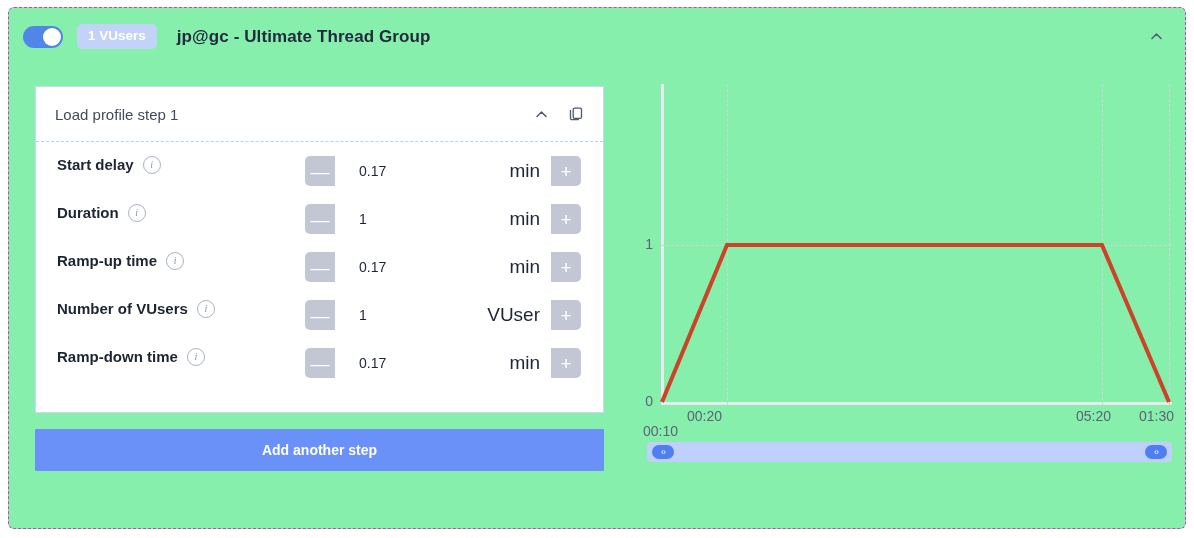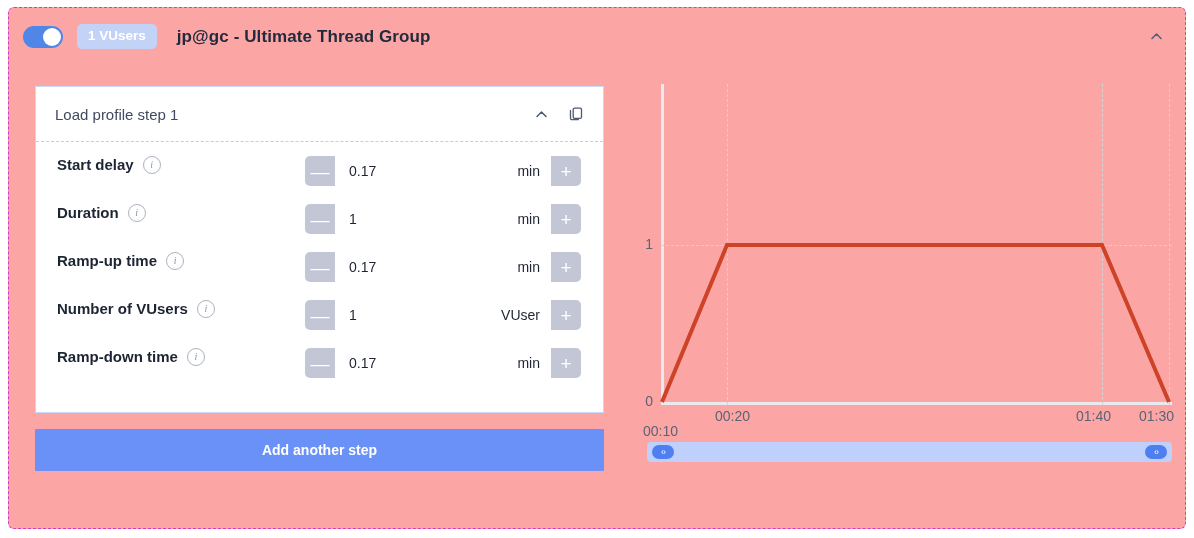--- a/index.html
+++ b/index.html
@@ -18,21 +18,21 @@
   
   .tg-panel {
     position: absolute;
     left: 8px;
     top: 7px;
     width: 1178px;
     height: 522px;
     box-sizing: border-box;
     border: 1.5px dashed #d13bc9;
     border-radius: 6px;
-    background: #fca5a5;
+    background: #86efac;
   }
 
   
   .tg-header {
     position: absolute;
     left: 0;
     top: 0;
     right: 0;
     height: 57px;
     display: flex;
@@ -194,28 +194,28 @@
     font-size: 19px;
     line-height: 1;
     cursor: pointer;
     user-select: none;
   }
   .step-field {
     flex: 1 1 auto;
     background: #ffffff;
     display: flex;
     align-items: center;
-    padding: 0 11px 0 14px;
+    padding: 0 11px 0 24px;
     font-size: 14px;
     color: #1d2433;
     cursor: text;
   }
   .step-unit {
     margin-left: auto;
-    font-size: 14px;
+    font-size: 19px;
     color: #1d2433;
   }
 
   .add-step-btn {
     position: absolute;
     left: 26px;
     top: 364px;
     width: 569px;
     height: 42px;
     border-radius: 1px;
@@ -449,22 +449,22 @@
 
         <svg class="series-svg" viewBox="0 0 511 321" preserveAspectRatio="none">
           <polyline points="1,318 66,161 441,161 508,318" fill="none" stroke="#cc4328" stroke-width="4" stroke-linejoin="miter" stroke-linecap="butt" vector-effect="non-scaling-stroke"></polyline>
         </svg>
       </div>
 
       <div class="y-tick" style="left:-4px; top:152px;">1</div>
       <div class="y-tick" style="left:-4px; top:309px;">0</div>
 
       <div class="x-tick" style="left:4px; top:339px;">00:10</div>
-      <div class="x-tick" style="left:76px; top:324px;">00:20</div>
-      <div class="x-tick" style="left:437px; top:324px;">01:40</div>
+      <div class="x-tick" style="left:48px; top:324px;">00:20</div>
+      <div class="x-tick" style="left:437px; top:324px;">05:20</div>
       <div class="x-tick" style="left:500px; top:324px;">01:30</div>
 
       <div class="range-slider">
         <div class="range-handle left">‹›</div>
         <div class="range-handle right">‹›</div>
       </div>
     </div>
 
   </div>
 </div>

